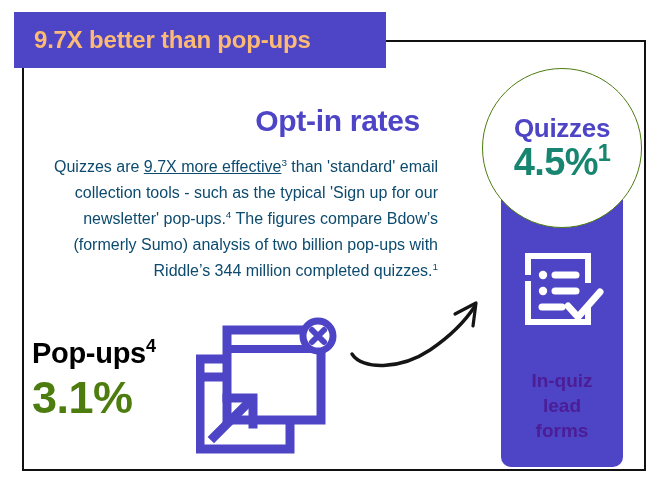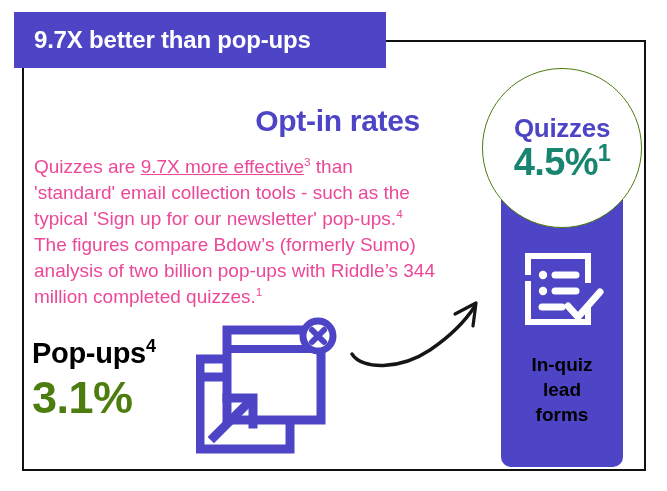--- a/index.html
+++ b/index.html
@@ -38,21 +38,21 @@
     width: 372px;
     height: 56px;
     background: #4d44c6;
     display: flex;
     align-items: center;
     padding-left: 20px;
     box-sizing: border-box;
     z-index: 6;
   }
   .banner-title {
-    color: #ffffff;
+    color: #fdba74;
     font-size: 24px;
     font-weight: bold;
     letter-spacing: -0.2px;
     white-space: nowrap;
   }
 
   
   .heading {
     position: absolute;
     left: 20px;
@@ -64,24 +64,25 @@
     font-weight: bold;
     letter-spacing: -0.3px;
     z-index: 4;
   }
 
   .body-text {
     position: absolute;
     left: 34px;
     top: 154px;
     width: 404px;
-    color: #ec4899;
-    font-size: 19px;
+    color: #0c4a6e;
+    font-size: 16px;
     line-height: 26px;
     z-index: 4;
+    text-align: right;
   }
   .body-text .u {
     text-decoration: underline;
   }
   sup {
     font-size: 0.62em;
     vertical-align: super;
     line-height: 0;
   }
 
@@ -180,24 +181,24 @@
     top: 250px;
     width: 88px;
     height: 82px;
     z-index: 5;
   }
 
   
   .column-caption {
     position: absolute;
     left: 501px;
-    top: 352px;
+    top: 368px;
     width: 122px;
     text-align: center;
-    color: #000000;
+    color: #4c1d95;
     font-size: 19px;
     font-weight: bold;
     line-height: 25px;
     z-index: 5;
   }
 </style>
 </head>
 <body>
 
 <div id="infographic">

